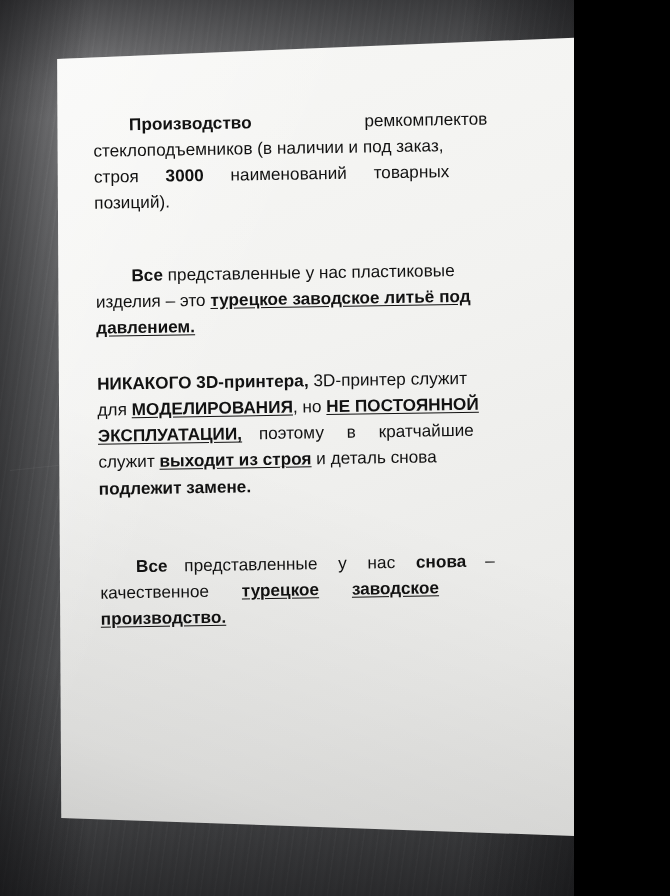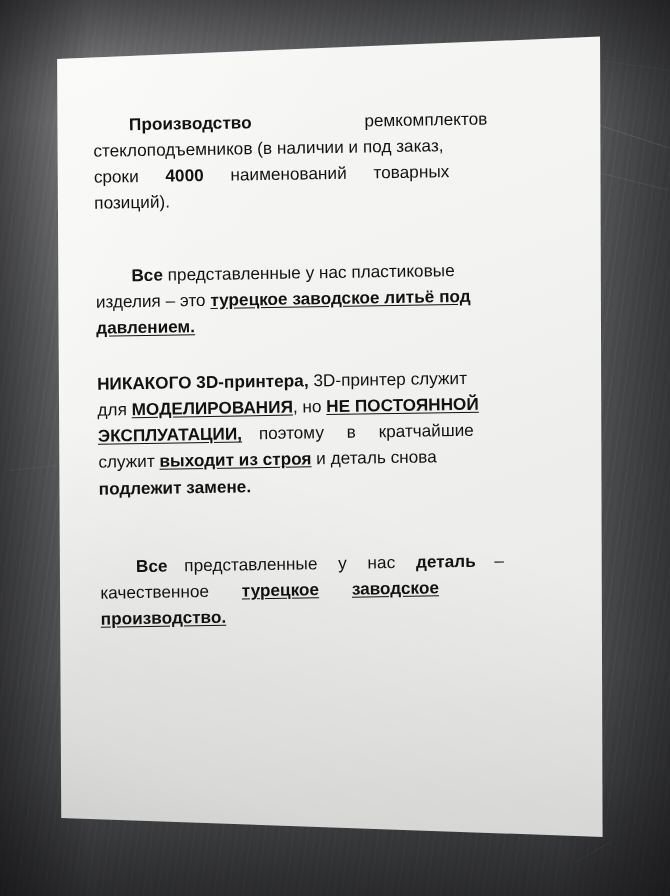--- a/index.html
+++ b/index.html
@@ -9,21 +9,21 @@
   }
   body {
     width: 670px;
     height: 896px;
     overflow: hidden;
     font-family: "Liberation Sans", sans-serif;
   }
 
   #scene {
     position: relative;
-    width: 670px;
+    width: 574px;
     height: 896px;
     background:
       radial-gradient(circle at 18% 8%, #8b8b8d 0%, #6e6f71 28%, #5a5b5d 60%, #4a4b4d 100%);
     overflow: hidden;
   }
 
   
   .metal-streaks {
     position: absolute;
     inset: 0;
@@ -145,22 +145,22 @@
 
     <div id="text-layer">
 
       <div>
         <p style="text-align:justify;">
           <span style="display:inline-block;width:36px;"></span><b>Производство</b>
           <span style="display:inline-block;width:108px;"></span><span>ремкомплектов</span>
         </p>
         <p class="nostretch">стеклоподъемников (в наличии и под заказ,</p>
         <p class="nostretch">
-          <span>сроки</span>
-          <span style="display:inline-block;width:22px;"></span><b>4000</b>
+          <span>строя</span>
+          <span style="display:inline-block;width:22px;"></span><b>3000</b>
           <span style="display:inline-block;width:22px;"></span><span>наименований</span>
           <span style="display:inline-block;width:22px;"></span><span>товарных</span>
         </p>
         <p class="nostretch">позиций).</p>
       </div>
 
       <div class="gap-lg"></div>
 
       <div>
         <p class="nostretch">
@@ -205,21 +205,21 @@
       </div>
 
       <div class="gap-xl"></div>
 
       <div>
         <p class="nostretch">
           <span style="display:inline-block;width:36px;"></span><b>Все</b>
           <span style="display:inline-block;width:12px;"></span><span>представленные</span>
           <span style="display:inline-block;width:16px;"></span><span>у</span>
           <span style="display:inline-block;width:16px;"></span><span>нас</span>
-          <span style="display:inline-block;width:16px;"></span><b>деталь</b>
+          <span style="display:inline-block;width:16px;"></span><b>снова</b>
           <span style="display:inline-block;width:14px;"></span><span>–</span>
         </p>
         <p class="nostretch">
           <span>качественное</span>
           <span style="display:inline-block;width:28px;"></span><span class="bu">турецкое</span>
           <span style="display:inline-block;width:28px;"></span><span class="bu">заводское</span>
         </p>
         <p class="nostretch">
           <span class="bu">производство.</span>
         </p>

